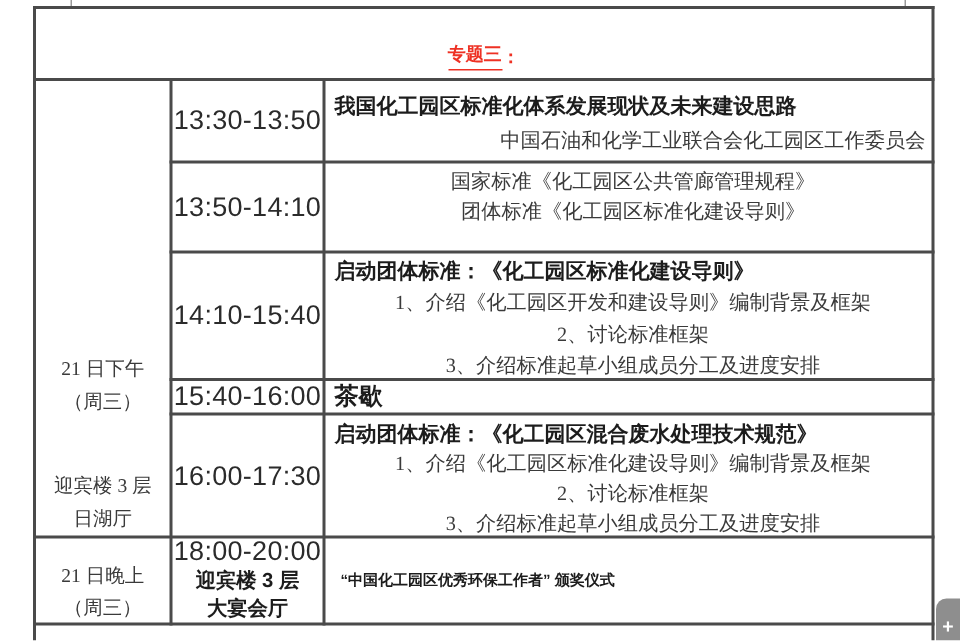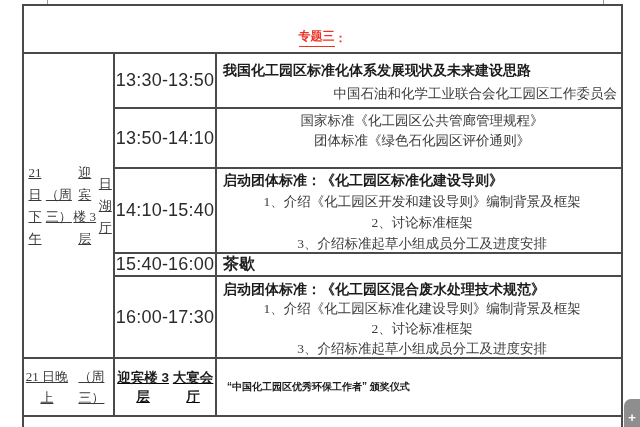--- a/index.html
+++ b/index.html
@@ -8,21 +8,21 @@
     position:relative; overflow:hidden; background:#ffffff;
     font-family:"Liberation Sans","DejaVu Sans",sans-serif;
   }
   .line { position:absolute; background:#4a4a4a; }
   .stub { position:absolute; background:#9a9a9a; }
   .hei  { font-family:"Liberation Sans","DejaVu Sans",sans-serif; font-weight:700; color:#1c1c1c; }
   .fsong{ font-family:"Liberation Serif","DejaVu Serif",serif; color:#3a3a3a; font-weight:400;text-align:center; }
   .time { font-family:"Liberation Sans","DejaVu Sans",sans-serif; color:#2b2b2b; font-size:18px; letter-spacing:.2px; }
   .cell { position:absolute; }
   .flex-c { display:flex; align-items:center; justify-content:center; }
-  .flex-col-c { display:flex; flex-direction:row; align-items:center; justify-content:space-between;text-decoration:underline; }
+  .flex-col-c { display:flex; flex-direction:column; align-items:center; justify-content:flex-end; }
 
   .title-row {
     left:24px; top:5px; width:597px; height:46px;
     display:flex; align-items:flex-end; justify-content:center;
     padding-bottom:4px; font-size:12px; font-weight:700; color:#ee3124;
   }
   .title-row .u { border-bottom:1.5px solid #ee3124; padding-bottom:1px; }
 
   .venue-cell { font-size:13px; line-height:22px; text-align:center; }
 
@@ -76,21 +76,21 @@
 <div class="cell time flex-c" style="left:115px;top:254px;width:100px;height:21px;">15:40-16:00</div>
 <div class="cell time flex-c" style="left:115px;top:277px;width:100px;height:80px;">16:00-17:30</div>
 
 <div class="cell content" style="top:54px;height:53px;padding-top:5px;">
   <div class="hei hd" style="line-height:22px;">我国化工园区标准化体系发展现状及未来建设思路</div>
   <div class="fsong it" style="text-align:right;margin-top:4px;padding-right:4px;">中国石油和化学工业联合会化工园区工作委员会</div>
 </div>
 
 <div class="cell content" style="top:109px;height:58px;padding-top:2px;line-height:19.5px;">
   <div class="fsong it">国家标准《化工园区公共管廊管理规程》</div>
-  <div class="fsong it">团体标准《绿色石化园区评价通则》</div>
+  <div class="fsong it">团体标准《化工园区标准化建设导则》</div>
 </div>
 
 <div class="cell content" style="top:169px;height:83px;padding-top:1px;line-height:21px;">
   <div class="hei hd">启动团体标准：《化工园区标准化建设导则》</div>
   <div class="fsong it">1、介绍《化工园区开发和建设导则》编制背景及框架</div>
   <div class="fsong it">2、讨论标准框架</div>
   <div class="fsong it">3、介绍标准起草小组成员分工及进度安排</div>
 </div>
 
 <div class="cell content hei hd" style="top:254px;height:21px;display:flex;align-items:center;">茶歇</div>
@@ -101,20 +101,21 @@
   <div class="fsong it">2、讨论标准框架</div>
   <div class="fsong it">3、介绍标准起草小组成员分工及进度安排</div>
 </div>
 
 <div class="cell fsong venue-cell flex-col-c" style="left:24px;top:359px;width:89px;height:56px;line-height:21px;">
   <div>21 日晚上</div>
   <div>（周三）</div>
 </div>
 
 <div class="cell flex-col-c" style="left:115px;top:359px;width:100px;height:56px;line-height:19px;text-align:center;">
+  <div class="time">18:00-20:00</div>
   <div class="hei" style="font-size:13.5px;">迎宾楼 3 层</div>
   <div class="hei" style="font-size:13.5px;">大宴会厅</div>
 </div>
 
 <div class="cell hei" style="left:217px;top:359px;width:404px;height:56px;display:flex;align-items:center;padding-left:10px;font-size:10px;">“中国化工园区优秀环保工作者” 颁奖仪式</div>
 
 <div class="scroll-thumb">
   <span>+</span>
 </div>
 

